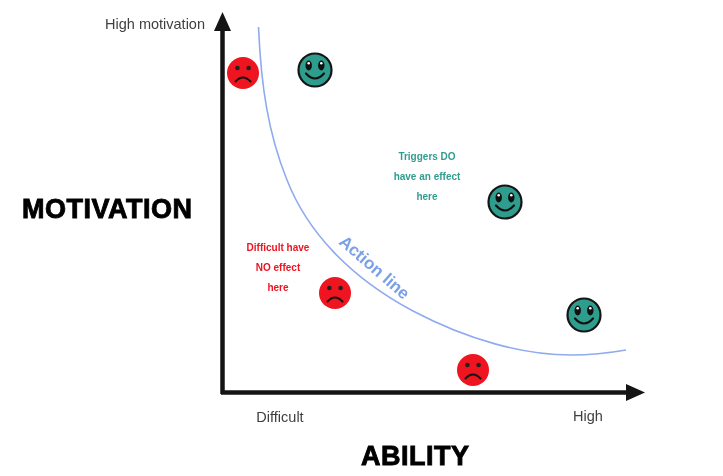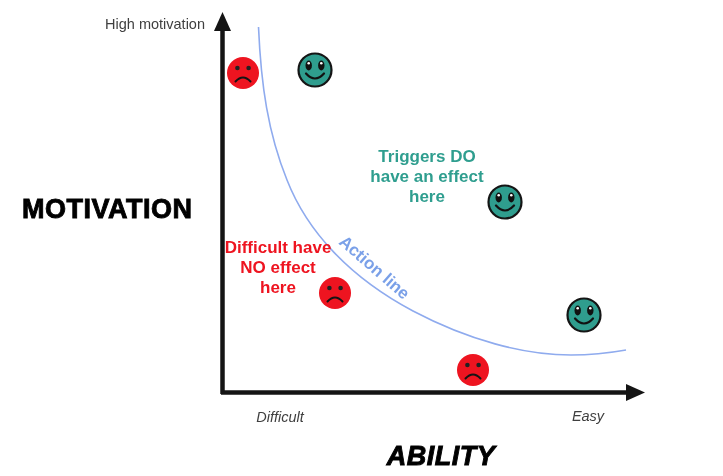--- a/index.html
+++ b/index.html
@@ -8,27 +8,27 @@
     --c-label_gray:#3f3f3f; --c-big_label_black:#000000; --c-background:#ffffff;
   }
   html,body{margin:0;padding:0;background:#fff;}
   .stage{
     position:relative;width:672px;height:476px;background:var(--c-background);
     font-family:"Liberation Sans",sans-serif;overflow:hidden;
   }
   .stage svg{position:absolute;left:0;top:0;}
   .lbl{position:absolute;color:var(--c-label_gray);font-size:14.5px;line-height:1.1;}
   .lbl-right{text-align:right;}
-  .lbl-center{text-align:center;font-style:italic;}
+  .lbl-center{text-align:center;}
   .big-lbl{
     position:absolute;color:var(--c-big_label_black);font-weight:bold;font-size:27px;
     letter-spacing:0.5px;-webkit-text-stroke:0.9px var(--c-big_label_black);
   }
   .annot{
-    position:absolute;font-weight:bold;font-size:17px;line-height:20px;
+    position:absolute;font-weight:bold;font-size:10px;line-height:20px;
     text-align:center;white-space:pre-line;
   }
   .annot-teal{color:var(--c-teal_text);}
   .annot-red{color:var(--c-red_text);}
   .curve-lbl{
     position:absolute;left:374px;top:268px;color:var(--c-curve_label_blue);
     font-weight:bold;font-size:17px;white-space:nowrap;
     transform:translate(-50%,-50%) rotate(41deg);
   }
   .axis-line{stroke:var(--c-axis_black);}
@@ -80,23 +80,23 @@
     <use href="#sadFace" x="473" y="370"></use>
   </svg>
 
   <div class="lbl lbl-right" style="left:40px;top:17px;width:165px;">High motivation</div>
 
 
   <div class="big-lbl" style="left:22px;top:194px;">MOTIVATION</div>
 
   <div class="lbl lbl-center" style="left:230px;top:410px;width:100px;">Difficult</div>
 
-  <div class="lbl lbl-center" style="left:548px;top:409px;width:80px;">Easy</div>
+  <div class="lbl lbl-center" style="left:548px;top:409px;width:80px;">High</div>
 
-  <div class="big-lbl lbl-center" style="left:361px;top:441px;width:160px;text-align:center;">ABILITY</div>
+  <div class="big-lbl lbl-center" style="left:361px;top:441px;width:160px;text-align:left;">ABILITY</div>
 
   <div class="annot annot-teal" style="left:352px;top:147px;width:150px;">Triggers DO
 have an effect
 here</div>
 
   <div class="annot annot-red" style="left:207px;top:238px;width:142px;">Difficult have
 NO effect
 here</div>
 
   <div class="curve-lbl">Action line</div>

